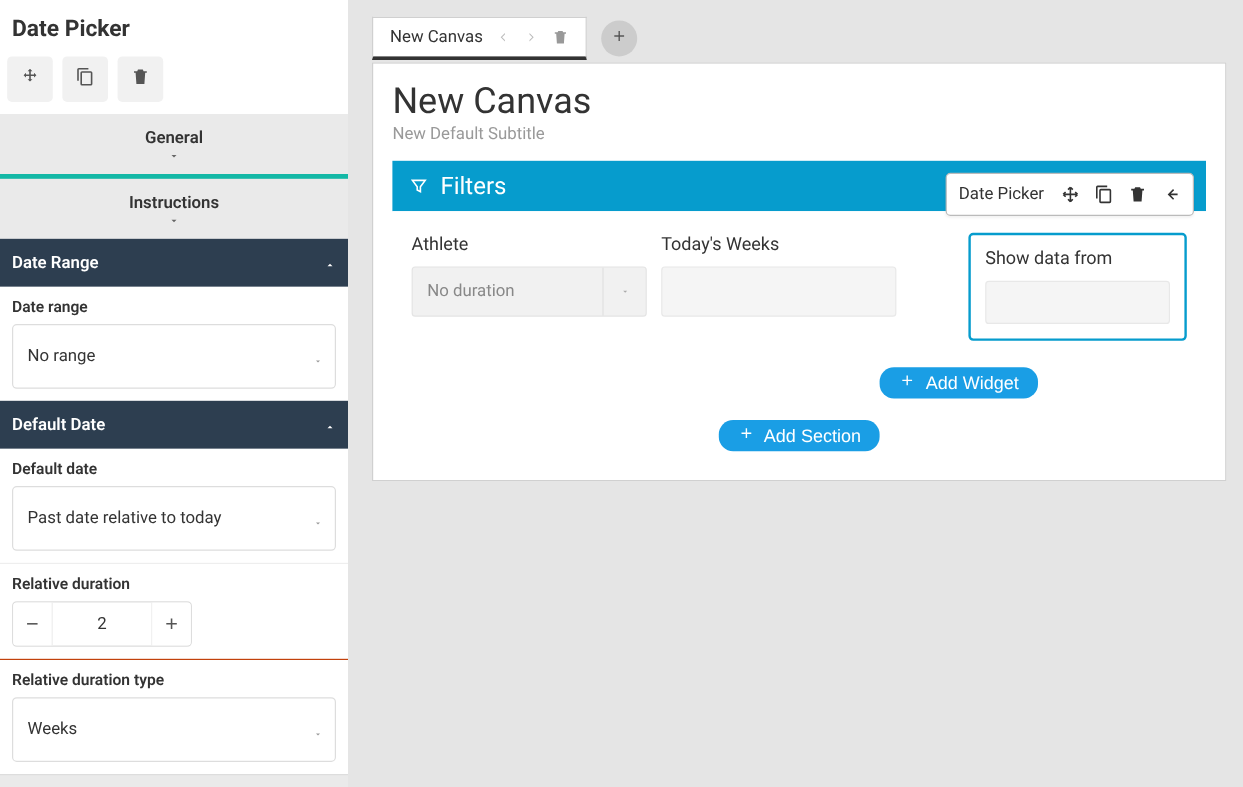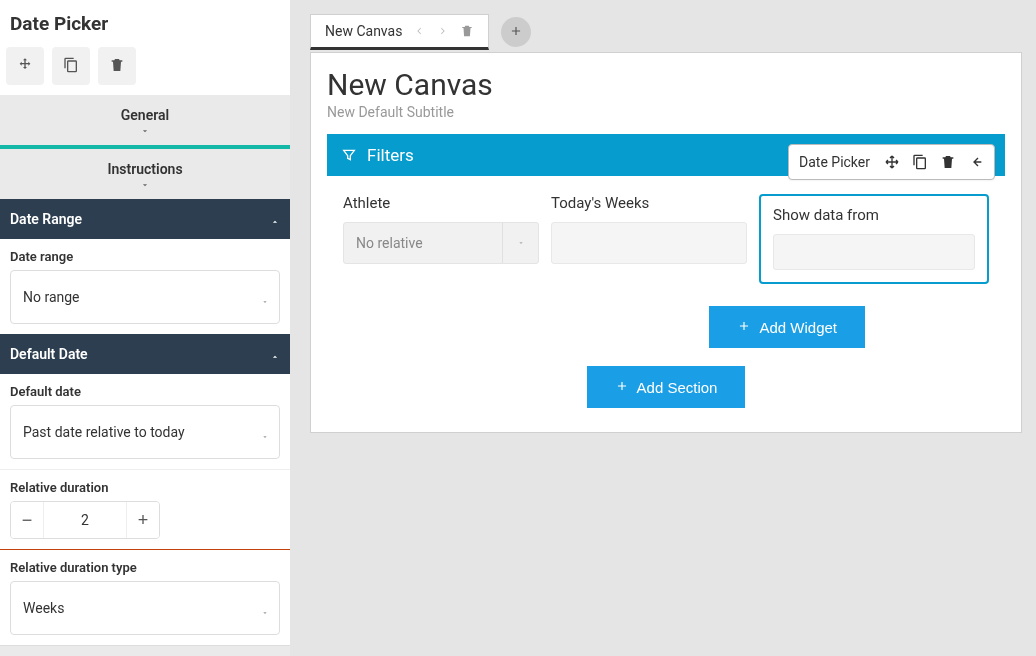--- a/index.html
+++ b/index.html
@@ -43,45 +43,45 @@
     .round-btn svg { width: 14px; height: 14px; fill: #555; }
 
     .canvas { background: #fff; border: 1px solid #d0d0d0; margin-top: 0; padding: 14px 16px 24px; }
     .canvas-title { font-size: 30px; font-weight: 400; color: #333; }
     .canvas-sub { font-size: 14px; color: #999; margin-top: 2px; }
 
     .filters { margin-top: 14px; }
     .filters-head { background: #069ccd; color: #fff; height: 42px; display: flex; align-items: center; padding: 0 14px; position: relative; }
     .filters-head .fh-icon { width: 16px; height: 16px; margin-right: 10px; }
     .filters-head .fh-icon svg { fill: none; stroke: #fff; stroke-width: 2; width: 16px; height: 16px; }
-    .filters-head .fh-title { font-size: 17px; font-weight: 400; }
+    .filters-head .fh-title { font-size: 20px; font-weight: 400; }
 
     .dp-popup { position: absolute; right: 10px; top: 10px; background: #fff; color: #333; border: 1px solid #bbb; border-radius: 4px; height: 36px; display: flex; align-items: center; padding: 0 10px; gap: 12px; z-index: 5; box-shadow: 0 1px 2px rgba(0,0,0,.05); }
     .dp-popup .dp-label { font-size: 14px; color: #333; margin-right: 2px; }
     .dp-ico { width: 16px; height: 16px; display: inline-flex; cursor: pointer; align-items:center; justify-content:center; }
     .dp-ico svg { width: 16px; height: 16px; fill: #333; }
     .dp-ico.stroke svg { fill:none; stroke:#333; stroke-width:2; }
 
     .filters-body { background: #fff; padding: 18px 16px 16px; display: flex; gap: 12px; position: relative; }
     .col { flex: 1; }
     .col-label { font-size: 15px; color: #333; margin-bottom: 10px; }
     .dropdown { background: #f1f1f1; border: 1px solid #e4e4e4; border-radius: 3px; height: 42px; display: flex; align-items: center; padding: 0 12px; position: relative; }
     .dropdown .dd-text { color: #888; }
     .dropdown .dd-caret { width: 36px; height: 100%; border-left: 1px solid #e0e0e0; display: flex; align-items: center; justify-content: center; position: absolute; right: 0; top: 0; }
     .dropdown .dd-caret svg { width: 8px; height: 8px; fill: #aaa; }
 
     .empty-input { background: #f5f5f5; border: 1px solid #e8e8e8; border-radius: 3px; height: 42px; }
 
-    .highlight-box { border: 2px solid #069ccd; border-radius: 4px; padding: 10px 12px 12px; background: #fff; }
+    .highlight-box { border: 2px solid #069ccd; border-radius: 4px; padding: 10px 12px 12px; background: #fff; margin-left: 48px; }
     .highlight-box .col-label { margin-bottom: 10px; font-size: 15px; }
     .highlight-box .empty-input { height: 36px; }
 
     .btn-row { display: flex; justify-content: flex-end; margin-top: 6px; }
     .btn-center { display: flex; justify-content: center; margin-top: 18px; }
-    .btn { background: #1a9ee5; color: #fff; border: none; border-radius: 0; height: 42px; padding: 0 28px; font-size: 15px; display: inline-flex; align-items: center; gap: 8px; cursor: pointer; }
+    .btn { background: #1a9ee5; color: #fff; border: none; border-radius: 12px; height: 26px; padding: 0 16px; font-size: 15px; display: inline-flex; align-items: center; gap: 8px; cursor: pointer; }
     .btn svg { width: 14px; height: 14px; fill: #fff; }
   </style>
 </head>
 <body>
 
 <div class="app">
 
   <div class="sidebar">
     <div class="sb-header">
       <div class="sb-title">Date Picker</div>
@@ -243,21 +243,21 @@
                   <path d="M15 6l-6 6 6 6M9 12h11"></path>
                 </svg>
               </span>
           </div>
         </div>
 
         <div class="filters-body">
           <div class="col">
             <div class="col-label">Athlete</div>
             <div class="dropdown">
-              <span class="dd-text">No relative</span>
+              <span class="dd-text">No duration</span>
               <span class="dd-caret">
                   <svg viewBox="0 0 24 24">
                     <path d="M7 10l5 5 5-5z"></path>
                   </svg>
                 </span>
             </div>
           </div>
           <div class="col">
             <div class="col-label">Today's Weeks</div>
             <div class="empty-input"></div>

